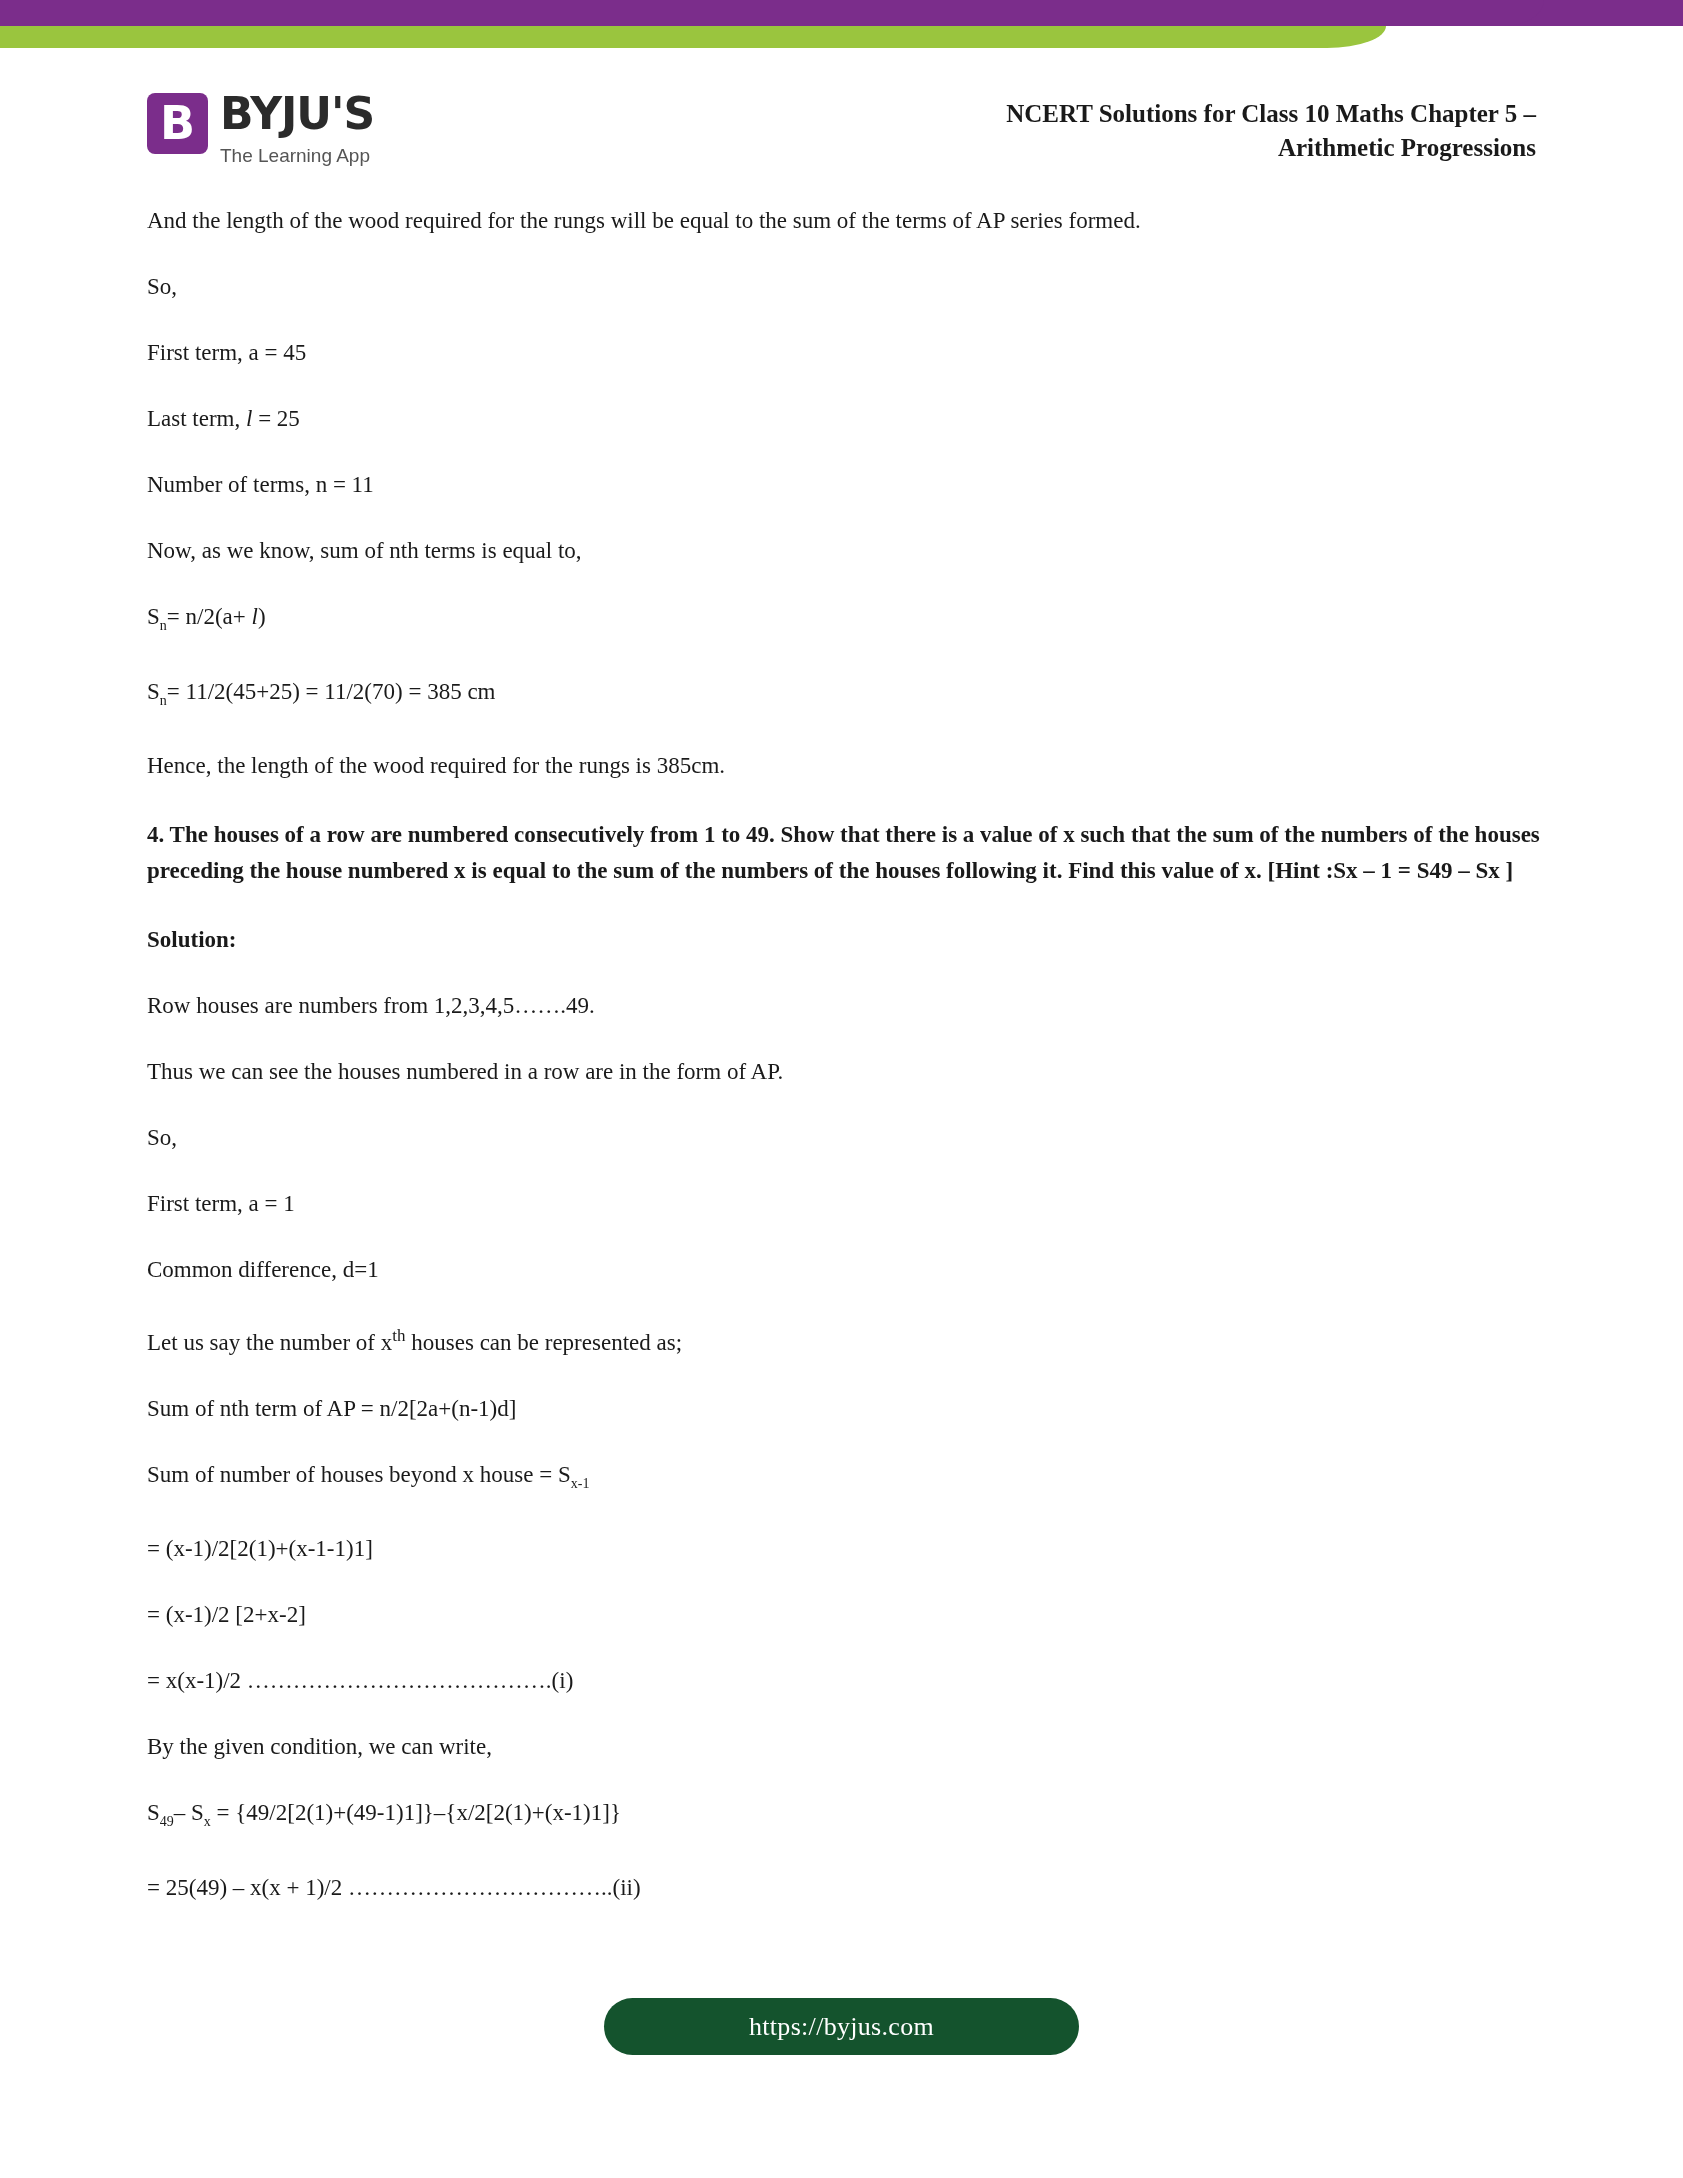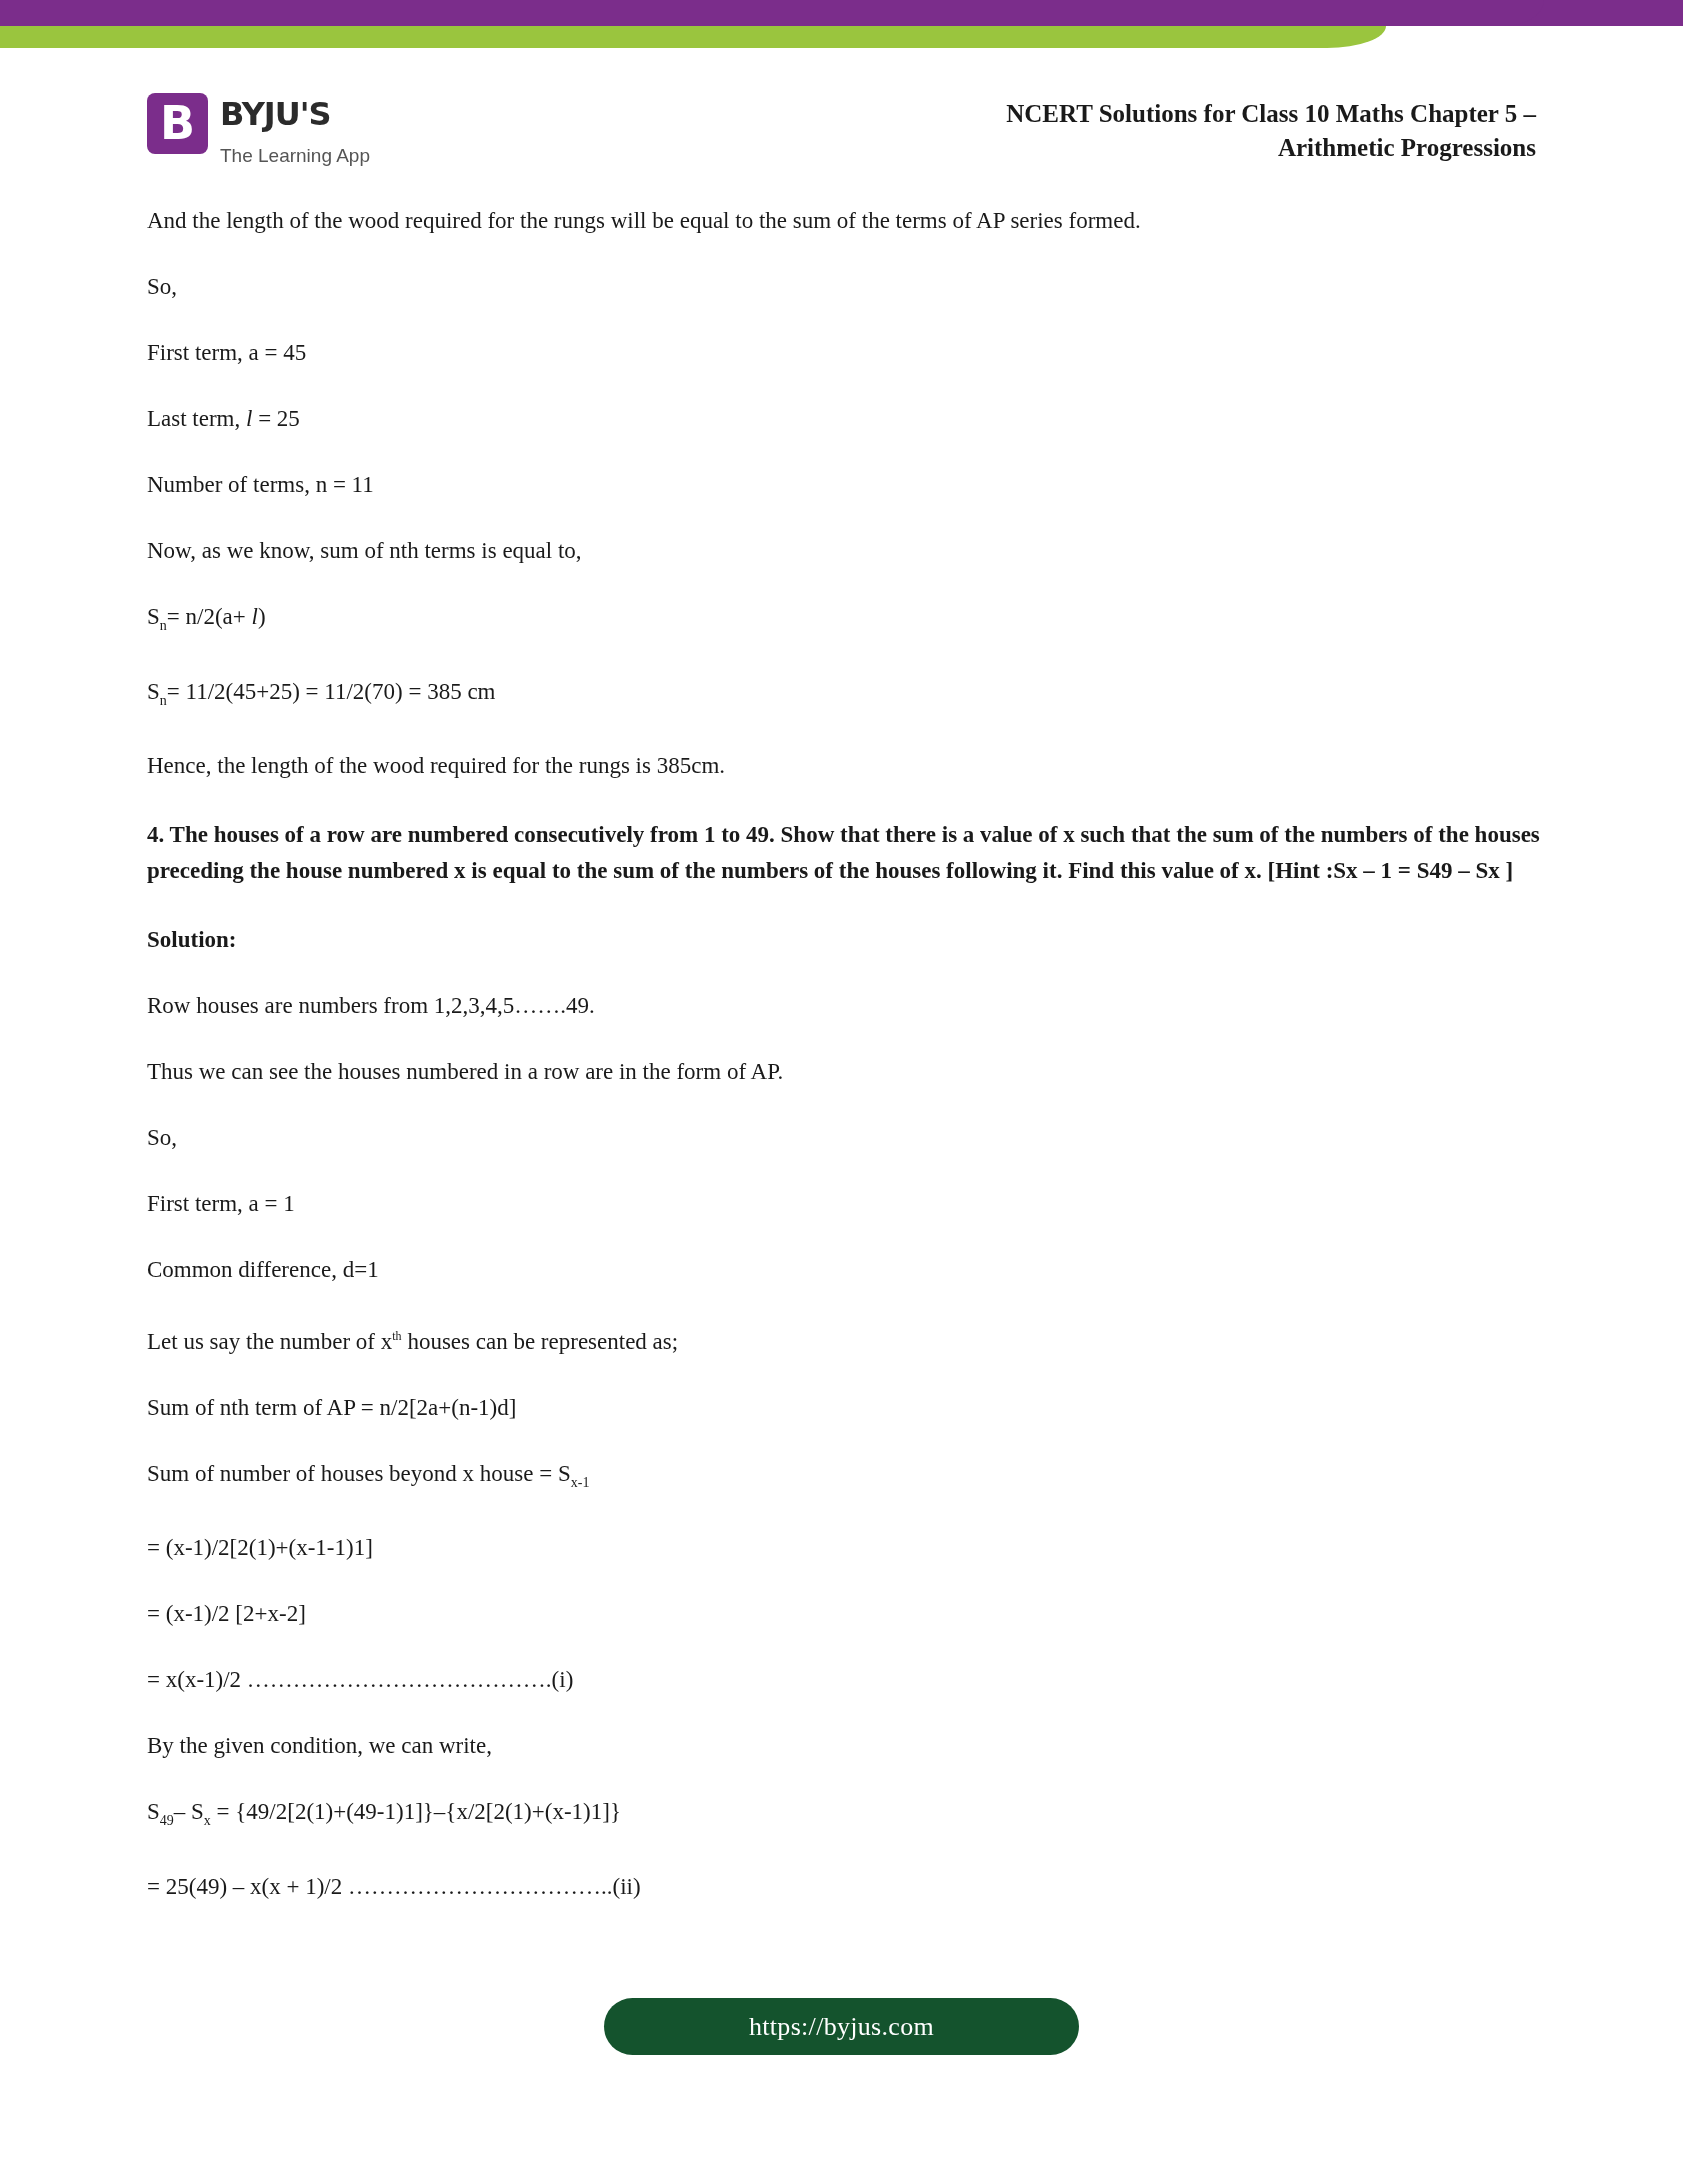--- a/index.html
+++ b/index.html
@@ -93,21 +93,21 @@
     text-align: center;
   }
   .logo-text {
     display: flex;
     flex-direction: column;
     justify-content: flex-start;
   }
   .logo-title {
     font-family: "DejaVu Sans", sans-serif;
     font-weight: bold;
-    font-size: 32px;
+    font-size: 44px;
     letter-spacing: -1px;
     color: #2b2b2b;
     line-height: 42px;
   }
   .logo-sub {
     font-family: "Liberation Sans", sans-serif;
     font-size: 19px;
     color: #555555;
     line-height: 26px;
     margin-top: 8px;
@@ -148,21 +148,21 @@
     font-weight: bold;
   }
   .tight {
     margin-bottom: 30px;
   }
   sub {
     font-size: 14px;
     vertical-align: sub;
   }
   sup {
-    font-size: 12px;
+    font-size: 17px;
     vertical-align: super;
   }
   .ital {
     font-style: italic;
   }
 
   
   .footer {
     position: absolute;
     left: 0;

